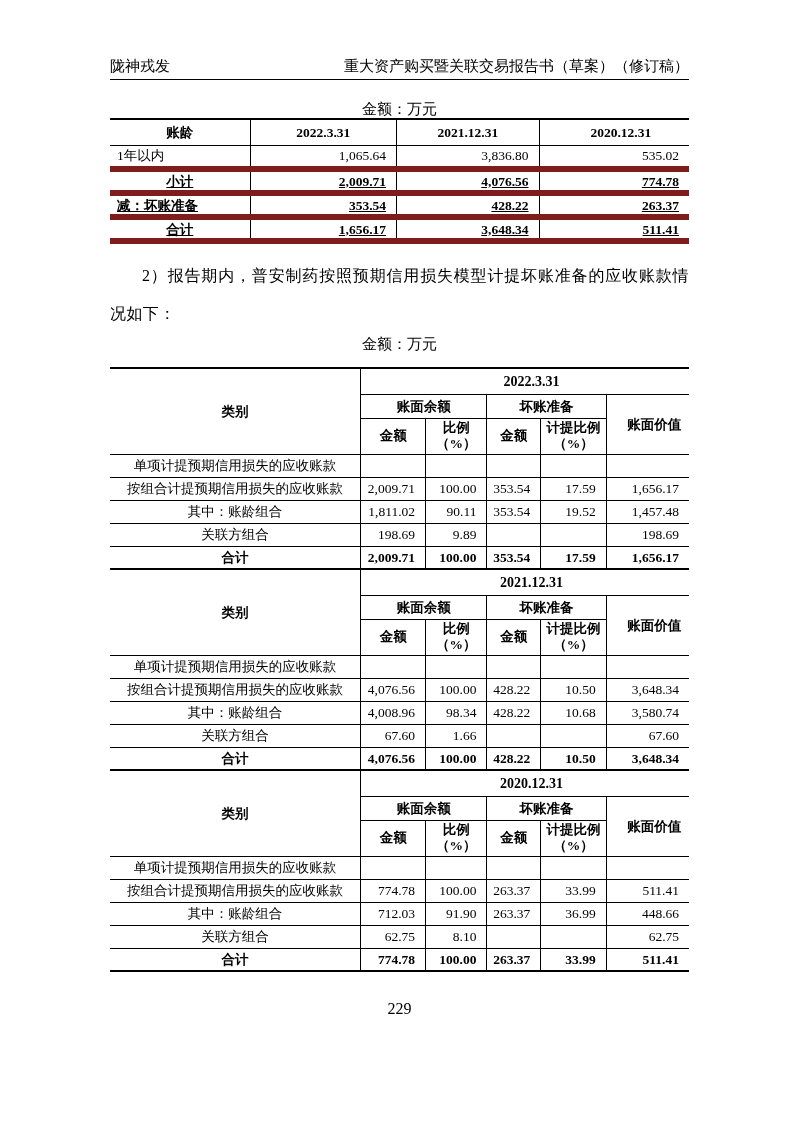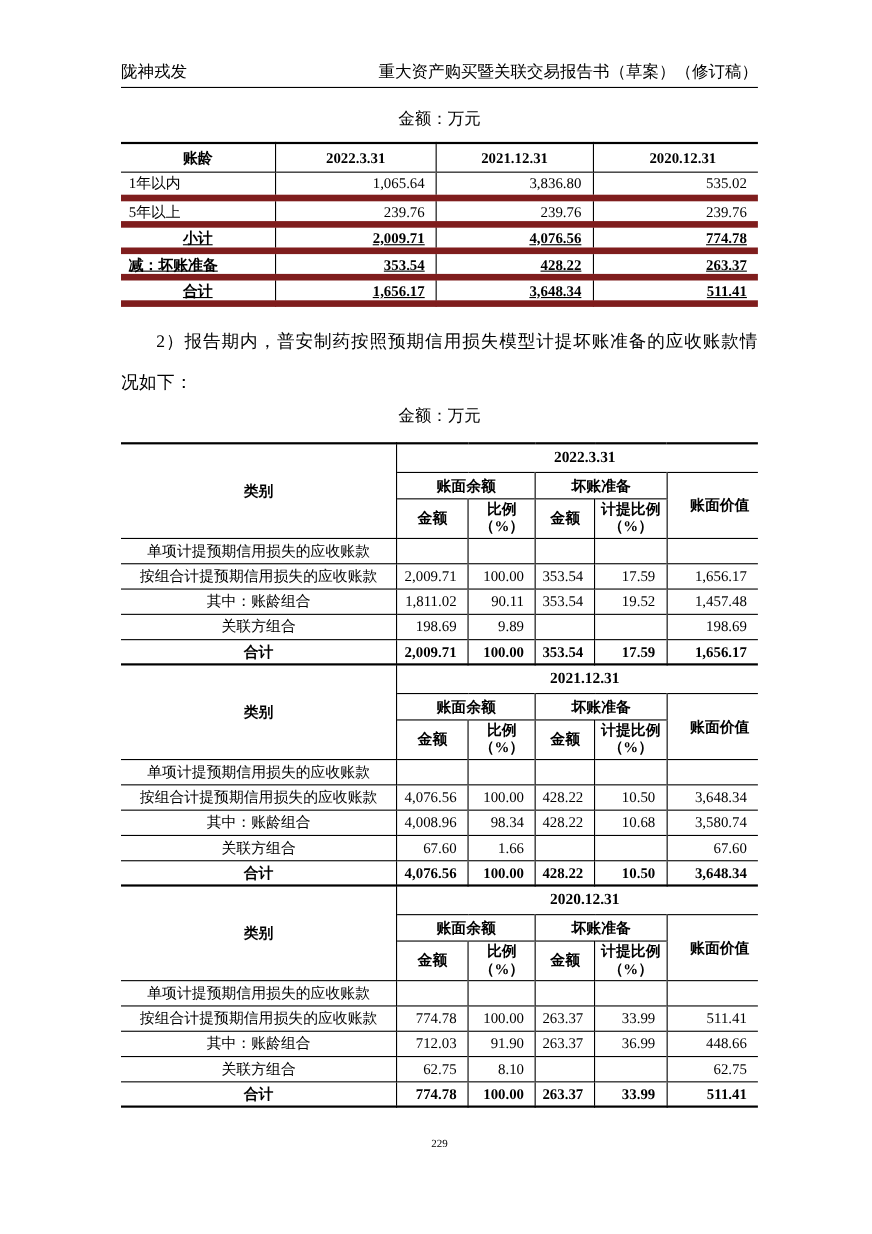--- a/index.html
+++ b/index.html
@@ -32,21 +32,21 @@
     overflow:hidden;
   }
   th.last, td.last { border-right:none;padding-left:13px; }
   th { font-weight:bold; text-align:center; }
   td.num { text-align:right; padding-right:10px; }
   td.label.left { text-align:left; padding-left:7px; }
   td.label.center { text-align:center; }
   tr.bold-row td { font-weight:bold; }
 
   
-  .aging-table { margin-top:11px; border-top:2.5px solid #000; border-bottom:2.5px solid #000; }
+  .aging-table { border-top:2.5px solid #000; border-bottom:2.5px solid #000; }
   .aging-table tr { border-bottom:6px solid #7f1d1d; }
   .aging-table thead tr { border-bottom:1.5px solid #000; }
   .aging-table th { height:26px; }
   .aging-table td { height:24px; }
   .aging-table tr.bold-row { border-top:1.5px solid #000;text-decoration:underline; }
 
   
   .paragraph {
     margin-top:13px;
     font-size:16px; line-height:38px;
@@ -59,21 +59,21 @@
   .provision-table { margin-top:14px; border-top:2.5px solid #000; border-bottom:2.5px solid #000; }
   .provision-table tr { border-bottom:1px solid #000; }
   .provision-table tr.section-year-row { border-top:2px solid #000; }
   .provision-table tr.sub-header-row { border-bottom:1.5px solid #000; }
   .provision-table tr.bold-row { border-top:1.5px solid #000; }
   .provision-table th.period { height:26px; font-size:14px; }
   .provision-table th.group { height:24px;margin-top:20px; }
   .provision-table th.sub { height:36px; white-space:pre-line; line-height:16px; }
   .provision-table td { height:23px; }
 
-  .page-number { text-align:center; font-size:10px; margin-top:28px; }
+  .page-number { text-align:center; font-size:16px; margin-top:28px; }
 </style>
 </head>
 <body>
 
 <div class="page">
 
   <div class="doc-header">
     <span>陇神戎发</span>
     <span>重大资产购买暨关联交易报告书（草案）（修订稿）</span>
   </div>
@@ -95,26 +95,20 @@
           <th class="last">2020.12.31</th>
         </tr>
     </thead>
     <tbody id="aging-body">
         <tr>
           <td class="label left">1年以内</td>
           <td class="num">1,065.64</td>
           <td class="num">3,836.80</td>
           <td class="num last">535.02</td>
         </tr>
-        <tr>
-          <td class="label left">5年以上</td>
-          <td class="num">239.76</td>
-          <td class="num">239.76</td>
-          <td class="num last">239.76</td>
-        </tr>
         <tr class="bold-row">
           <td class="label center">小计</td>
           <td class="num">2,009.71</td>
           <td class="num">4,076.56</td>
           <td class="num last">774.78</td>
         </tr>
         <tr class="bold-row">
           <td class="label left">减：坏账准备</td>
           <td class="num">353.54</td>
           <td class="num">428.22</td>

